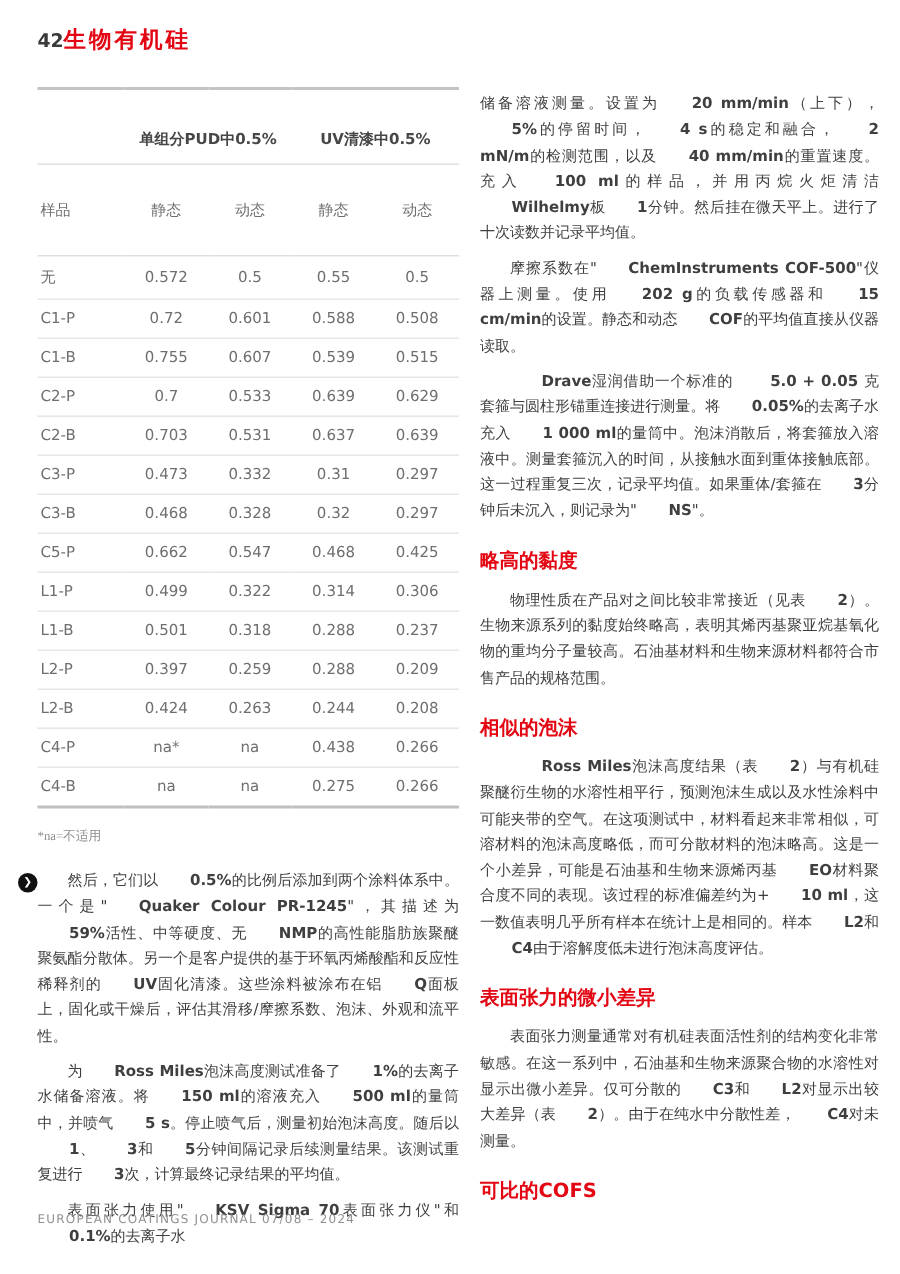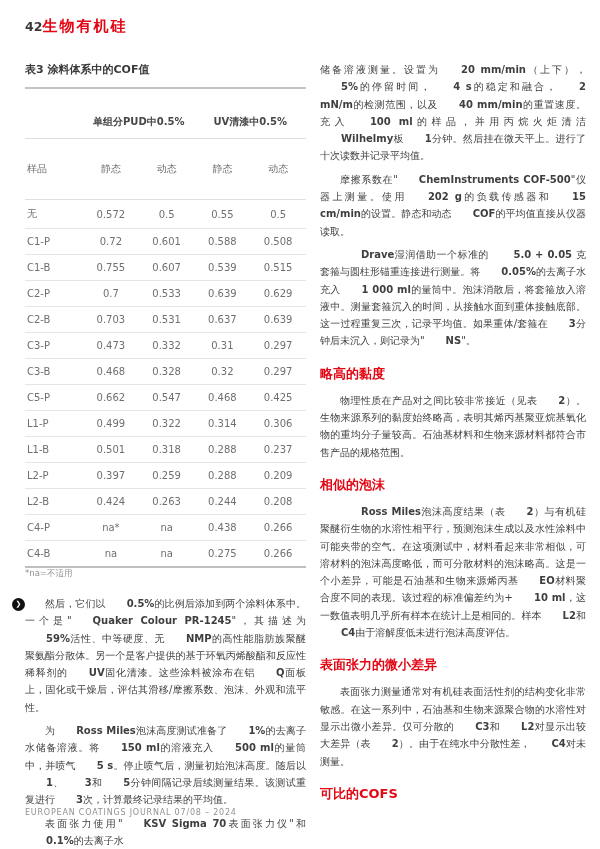--- a/index.html
+++ b/index.html
@@ -41,21 +41,21 @@
     font-size:10px;color:#6f6f6f;
     padding:23px 0;border-bottom:1px solid #dfdfdf;text-align:center;
   }
   tr.sub th.sample,tbody td.sample{text-align:left;padding-left:2px;}
   tbody td{
     font-size:10px;color:#6f6f6f;text-align:center;
     padding:7px 0;border-bottom:1px solid #e6e6e6;
   }
   tbody tr:last-child td{border-bottom:none;margin-left:12px;}
 
-  .footnote{font-size:8.5px;color:#8f8f8f;margin-top:0;}
+  .footnote{font-size:8.5px;color:#8f8f8f;margin-top:13px;font-family:Liberation Serif, serif;}
 
   .body-text{margin-top:15px;position:relative;}
   .marker{
     position:absolute;left:-13px;top:3px;
     width:13px;height:13px;border-radius:50%;
     background:#111;color:#fff;
     font-size:7px;line-height:13px;text-align:center;
   }
   .para{
     font-size:10px;line-height:17.3px;
@@ -79,21 +79,20 @@
 <body>
 
 <div class="page-header">
   <span class="page-number">42</span>
   <span class="section-title">生物有机硅</span>
 </div>
 
 <div class="columns">
 
   <div class="col-left">
-    <div class="table-caption">表3 涂料体系中的COF值</div>
     <table class="cof">
       <colgroup>
         <col class="sample">
           <col>
           <col>
           <col>
           <col>
       </colgroup>
       <thead>
         <tr class="group">

